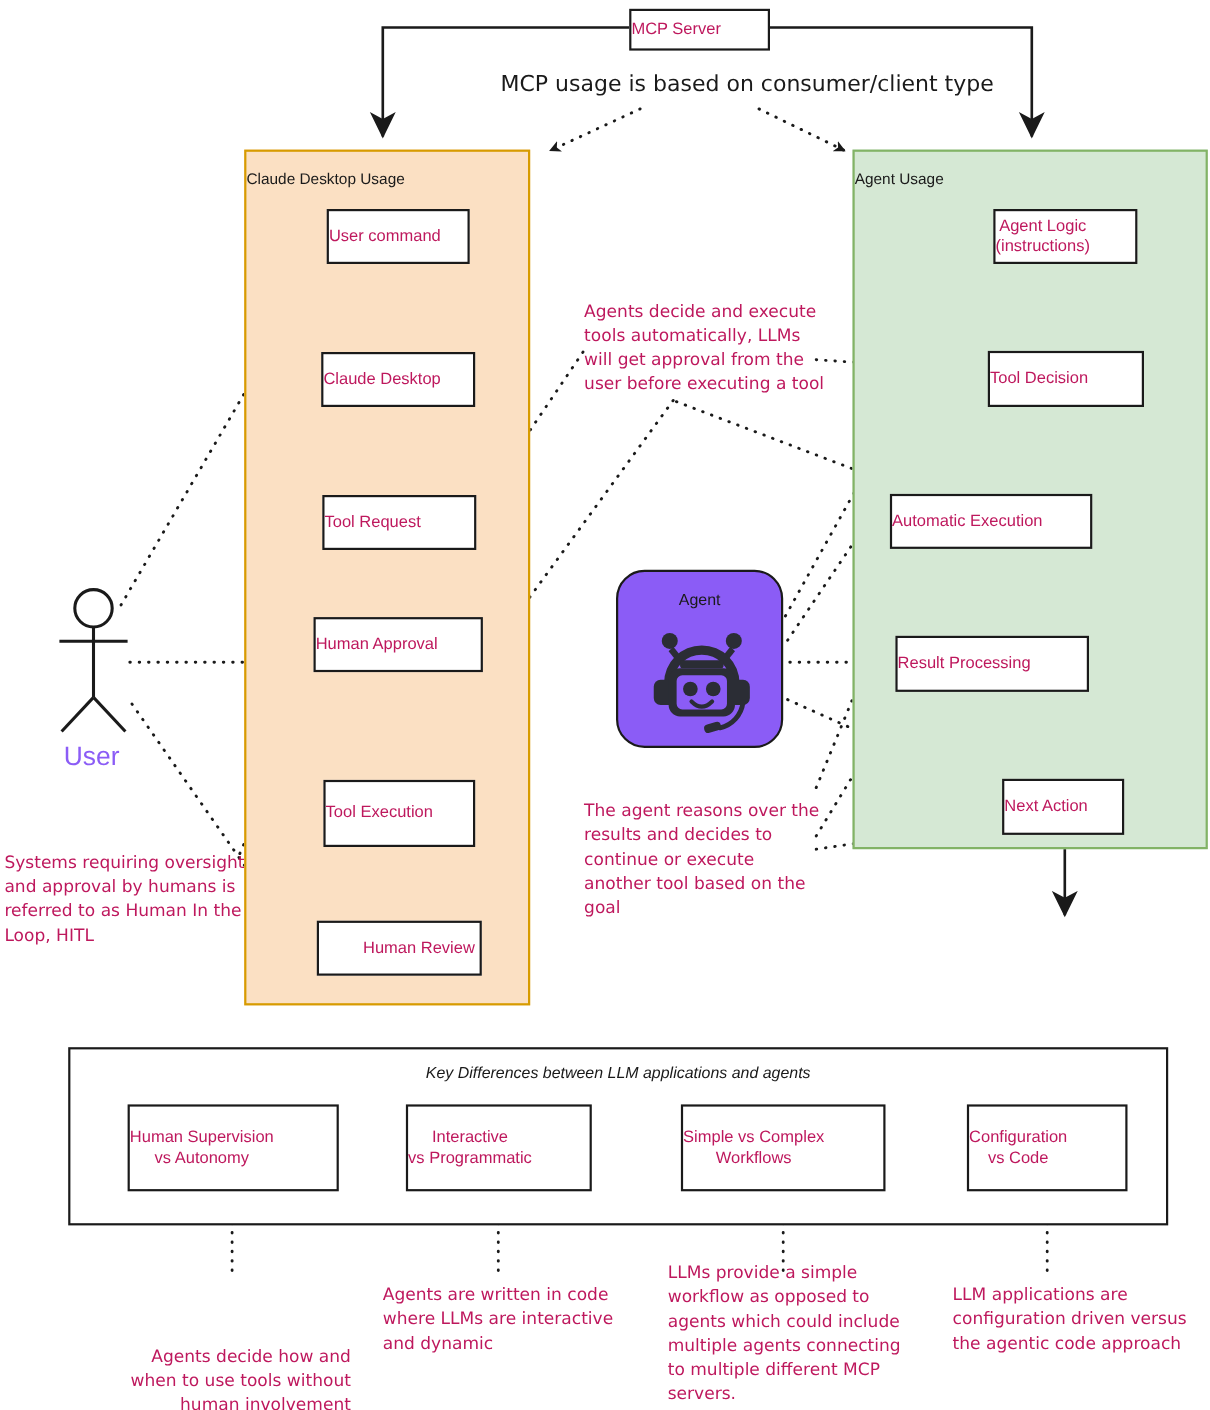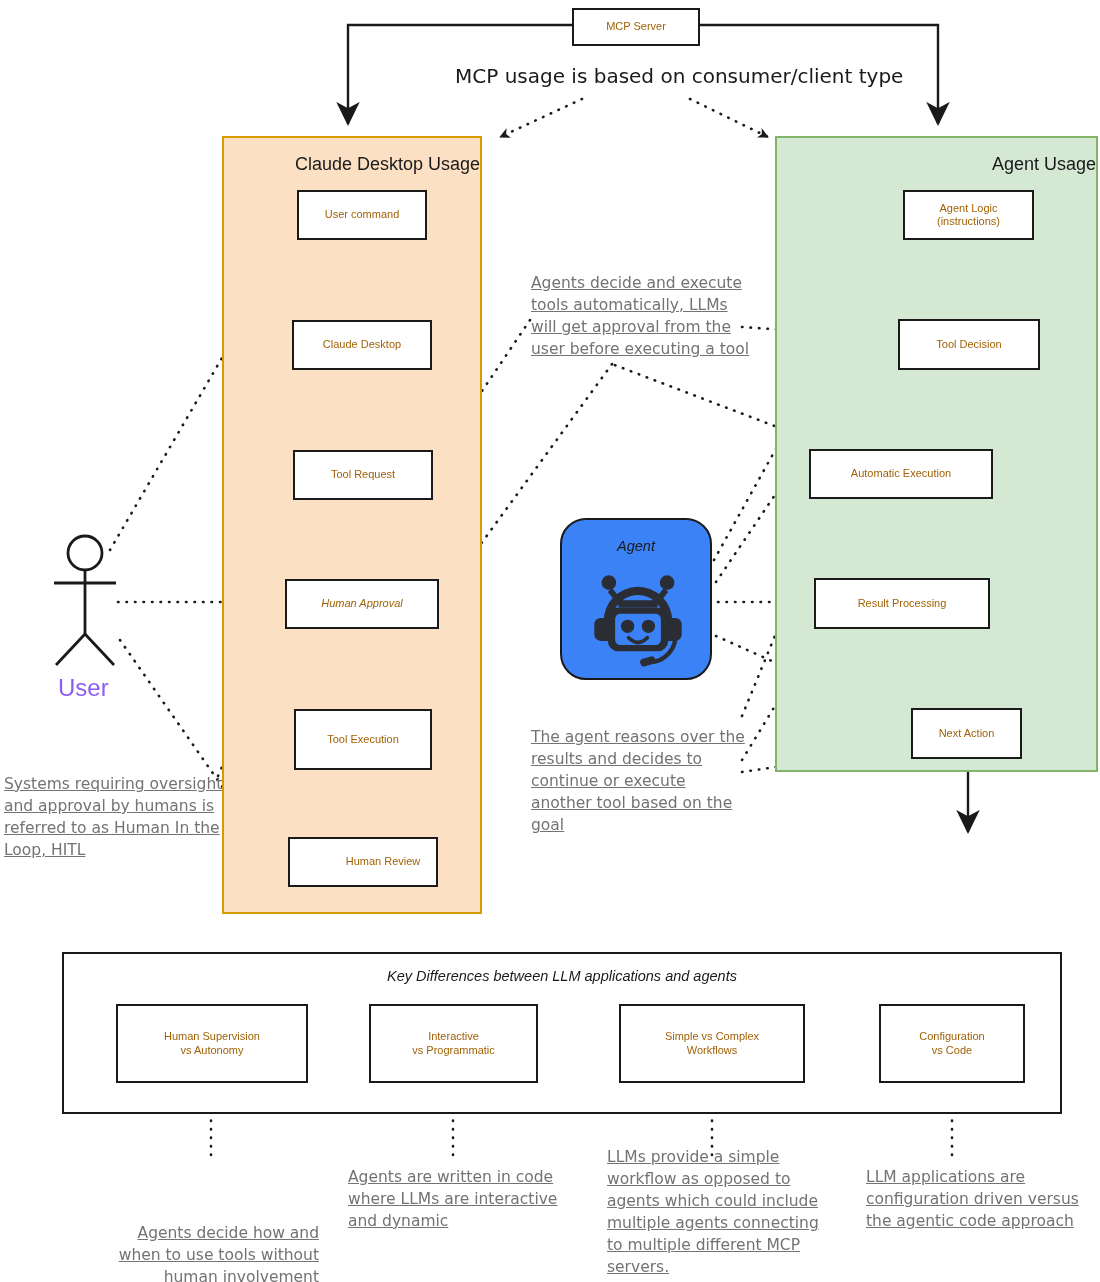--- a/index.html
+++ b/index.html
@@ -17,52 +17,51 @@
   #canvas { position: absolute; inset: 0; }
   svg.layer {
     position: absolute; top: 0; left: 0;
     width: 1100px; height: 1282px;
     pointer-events: none;
   }
   .node {
     position: absolute;
     background: #ffffff;
     border: 2px solid #1a1a1a;
-    display: flex; align-items: center; justify-content: center;
+    display: flex; align-items: center; justify-content: flex-start;
     text-align: center;
     font-family: "Liberation Sans", sans-serif;
-    font-size: 11px;
+    font-size: 15px;
     line-height: 1.22;
-    color: #a16207;
+    color: #be185d;
     z-index: 5;
   }
   .panel {
     position: absolute;
     z-index: 1;
   }
   .panel-title {
     position: absolute;
     width: 100%;
     top: 16px; left: 0;
-    text-align: right;
-    font-size: 18px;
+    text-align: left;
+    font-size: 14px;
     font-family: "Liberation Sans", sans-serif;
     color: #1a1a1a;
   }
   .panel-orange { background: #fbe0c3; border: 2px solid #d79b00; }
   .panel-green  { background: #d5e8d4; border: 2px solid #82b366; }
   .anno {
     position: absolute;
     font-family: "DejaVu Sans", sans-serif;
     font-size: 15.5px;
     line-height: 1.42;
-    color: #737373;
+    color: #be185d;
     white-space: pre-line;
     z-index: 6;
-    text-decoration: underline;
   }
   .hdr-note {
     position: absolute;
     font-family: "DejaVu Sans", sans-serif;
     font-size: 20px;
     color: #1a1a1a;
     z-index: 6;
   }
   .bottombox {
     position: absolute;
@@ -81,23 +80,22 @@
     position: absolute;
     font-size: 24px;
     font-family: Liberation Sans, sans-serif;
     color: #8b5cf6;
     z-index: 6;
   }
   .agent-card {
     position: absolute;
     border: 2px solid #1a1a1a;
     border-radius: 26px;
-    background: #3b82f6;
+    background: #8b5cf6;
     z-index: 5;
-    font-style: italic;
   }
   .agent-card-label {
     position: absolute;
     top: 18px; left: 0; width: 100%;
     text-align: center;
     font-size: 14.5px;
     font-family: "Liberation Sans", sans-serif;
     color: #1a1a1a;
   }
 </style>
@@ -210,21 +208,21 @@
   </div>
 
   <div class="node" style="left:292px; top:320px; width:140px; height:50px;">
     <span>Claude Desktop</span>
   </div>
 
   <div class="node" style="left:293px; top:450px; width:140px; height:50px;">
     <span>Tool Request</span>
   </div>
 
-  <div class="node" style="left:285px; top:579px; width:154px; height:50px;font-style:italic;">
+  <div class="node" style="left:285px; top:561px; width:154px; height:50px;">
     <span>Human Approval</span>
   </div>
 
   <div class="node" style="left:294px; top:709px; width:138px; height:61px;">
     <span>Tool Execution</span>
   </div>
 
   <div class="node" style="left:288px; top:837px; width:150px; height:50px;padding-left:40px;">
     <span>Human Review</span>
   </div>

